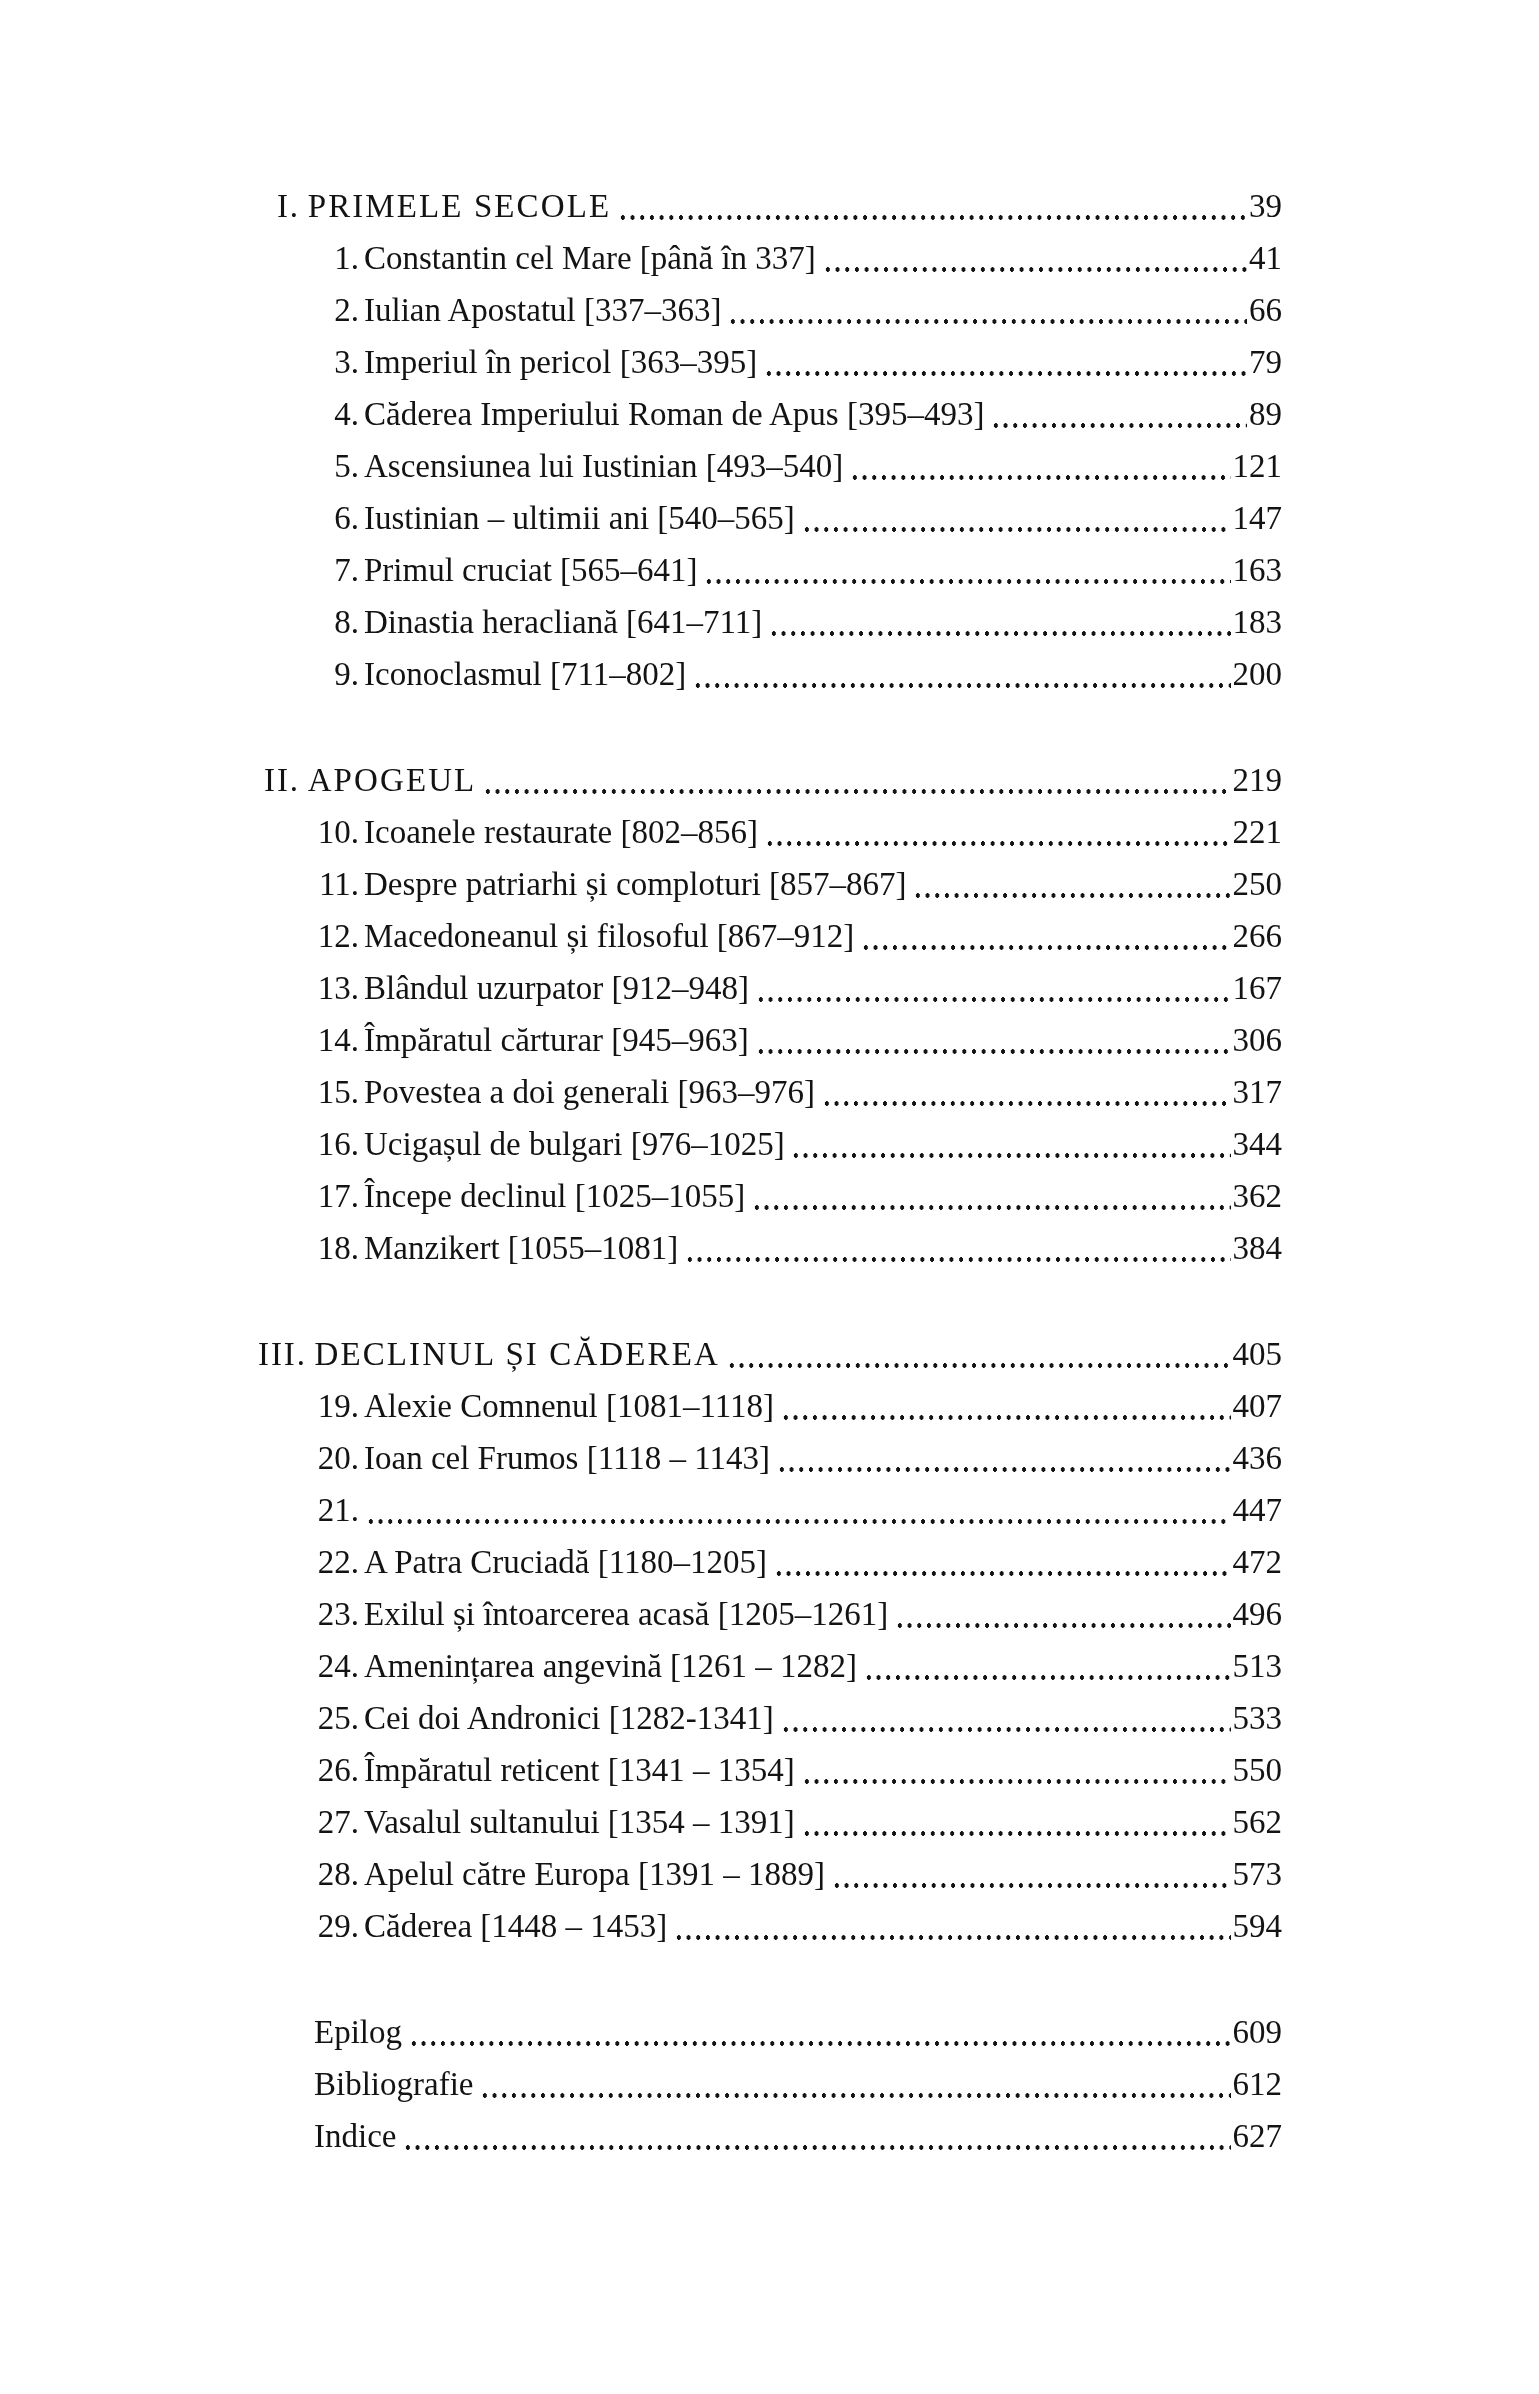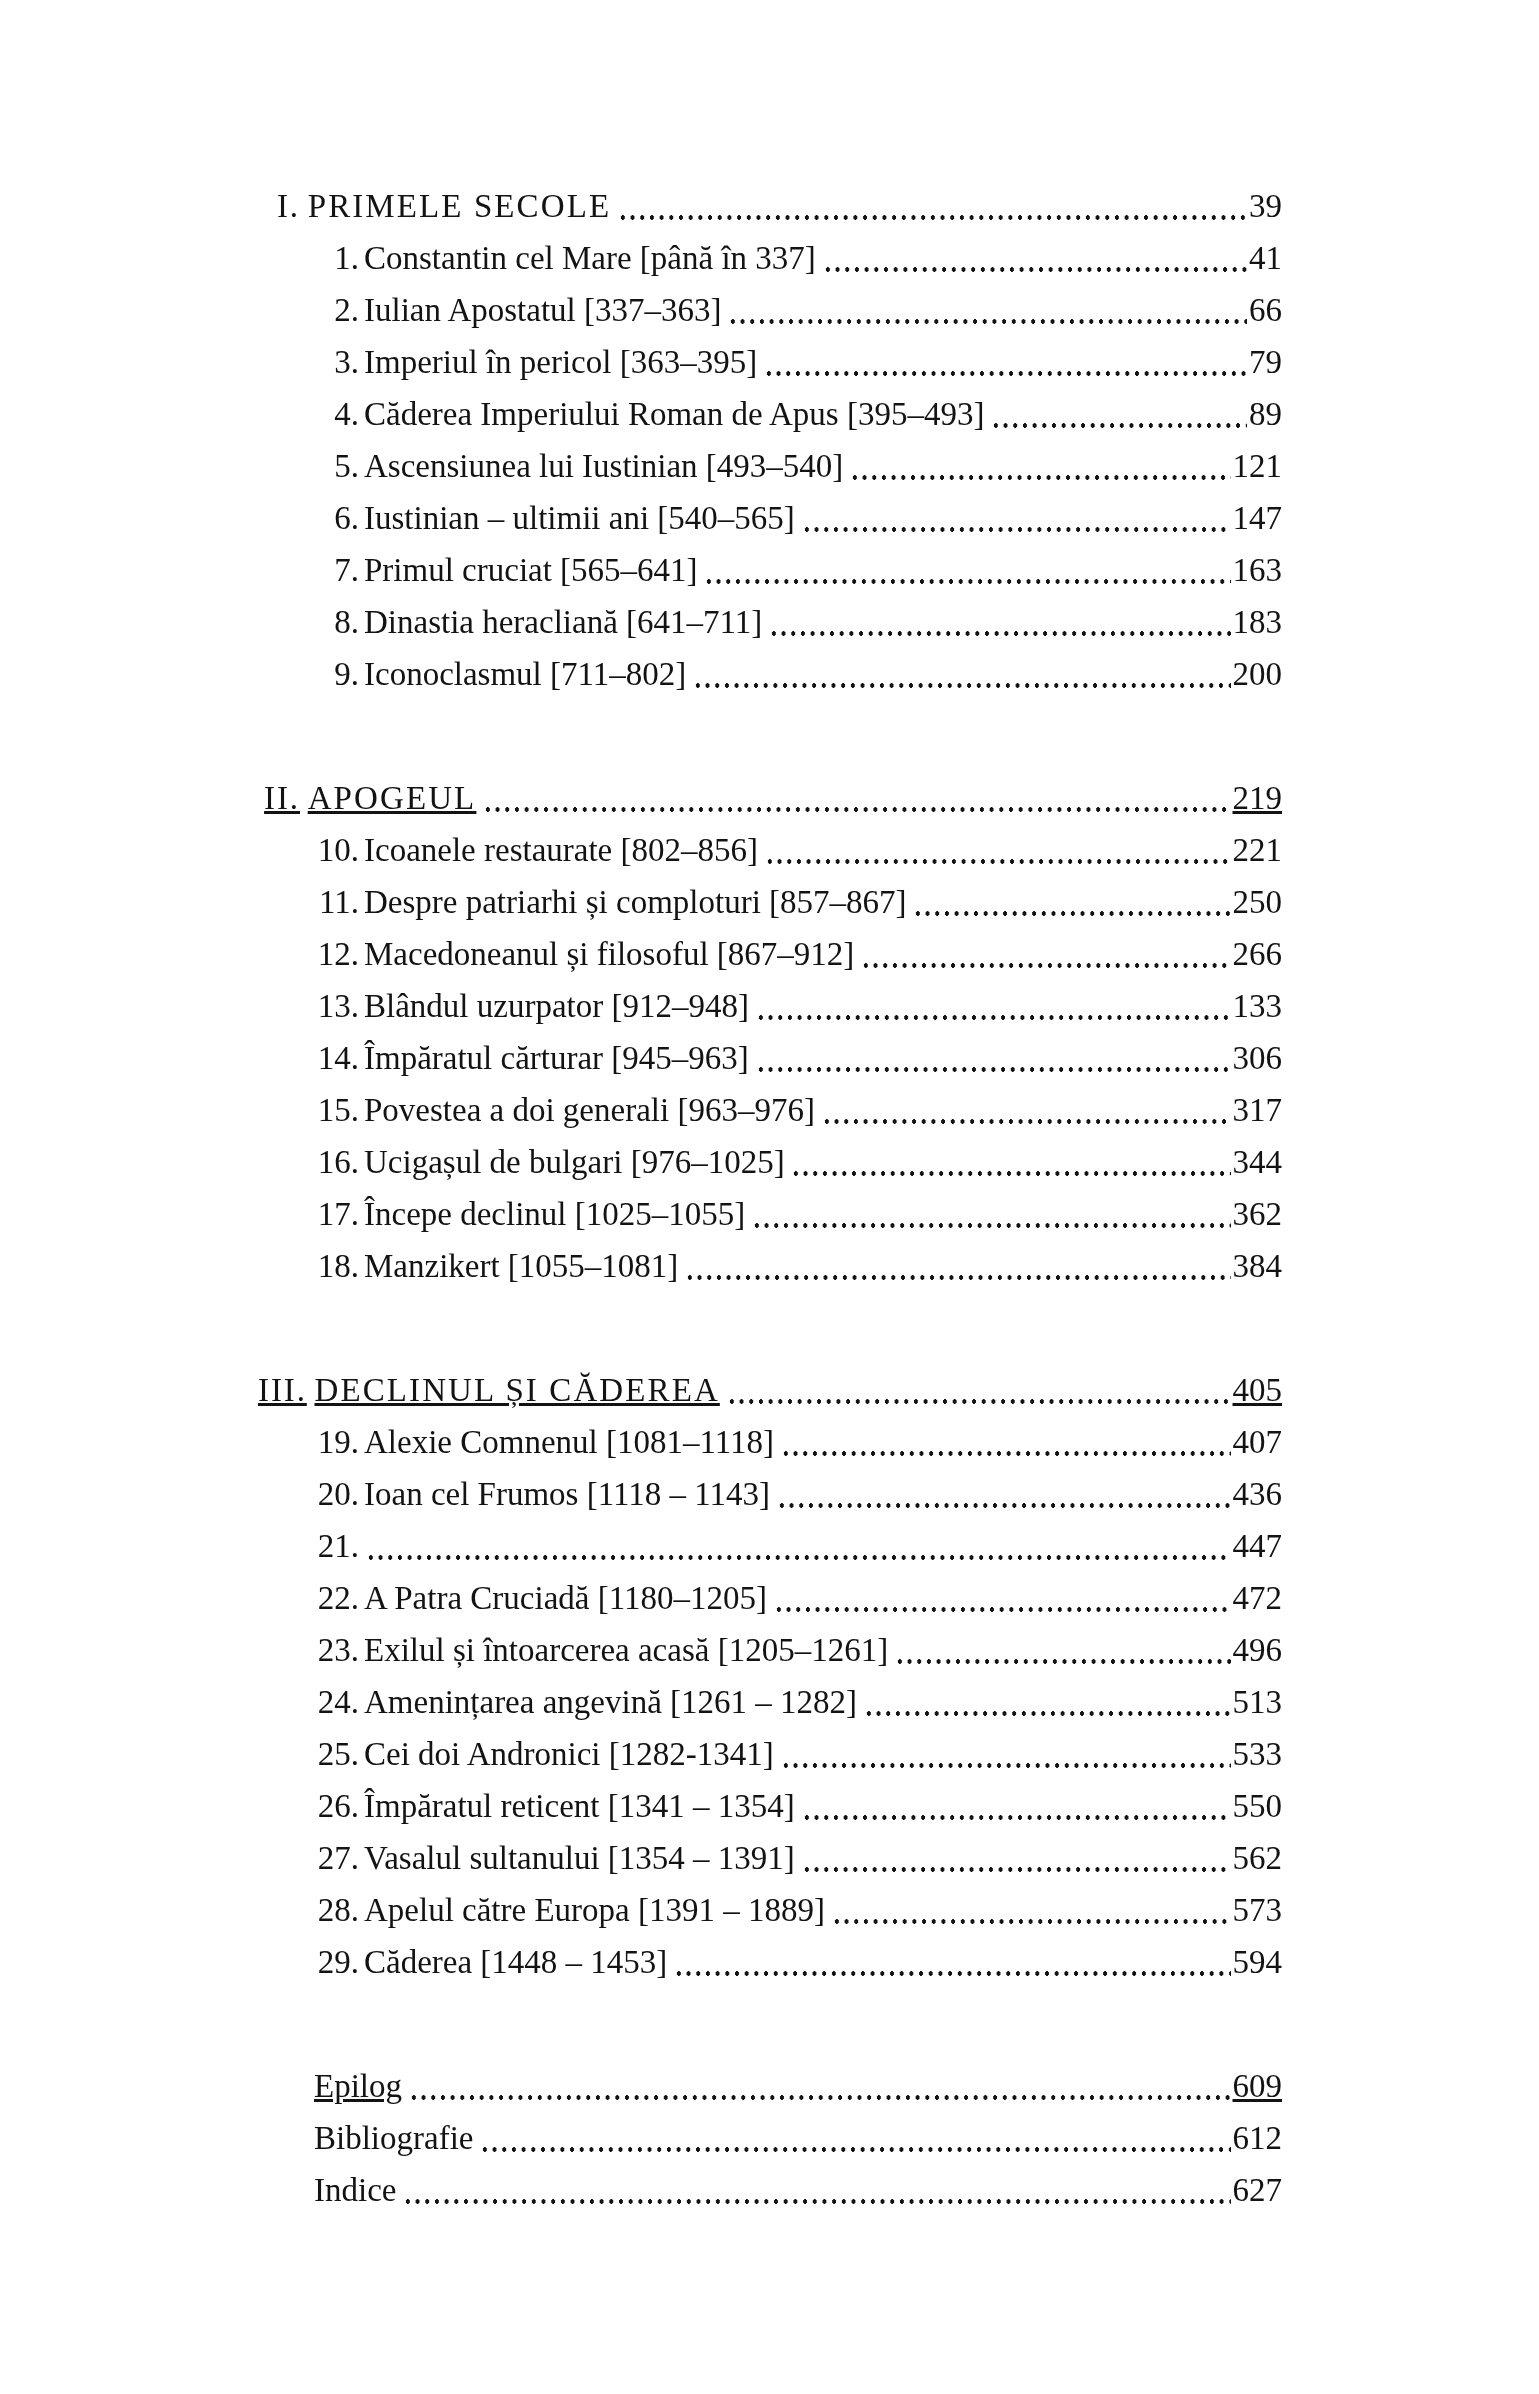--- a/index.html
+++ b/index.html
@@ -19,21 +19,21 @@
     box-sizing: border-box;
     padding: 180px 257px 0 258px;
   }
   .toc { width: 100%; }
   .row {
     display: flex;
     align-items: baseline;
     line-height: 52px;
     white-space: nowrap;
   }
-  .row.section-gap { margin-top: 72px; text-decoration: underline; }
+  .row.section-gap { margin-top: 54px; }
   
   .row.heading .num {
     flex: 0 0 42px;
     text-align: right;
     letter-spacing: 1.9px;
   }
   .row.heading .title {
     margin-left: 7.7px;
     letter-spacing: 2.1px;
     text-align: center;
@@ -148,21 +148,21 @@
       <div class="row entry">
         <span class="num">12.</span>
         <span class="title">Macedoneanul și filosoful [867–912]</span>
         <span class="leader"></span>
         <span class="pg">266</span>
       </div>
       <div class="row entry">
         <span class="num">13.</span>
         <span class="title">Blândul uzurpator [912–948]</span>
         <span class="leader"></span>
-        <span class="pg">133</span>
+        <span class="pg">167</span>
       </div>
       <div class="row entry">
         <span class="num">14.</span>
         <span class="title">Împăratul cărturar [945–963]</span>
         <span class="leader"></span>
         <span class="pg">306</span>
       </div>
       <div class="row entry">
         <span class="num">15.</span>
         <span class="title">Povestea a doi generali [963–976]</span>

